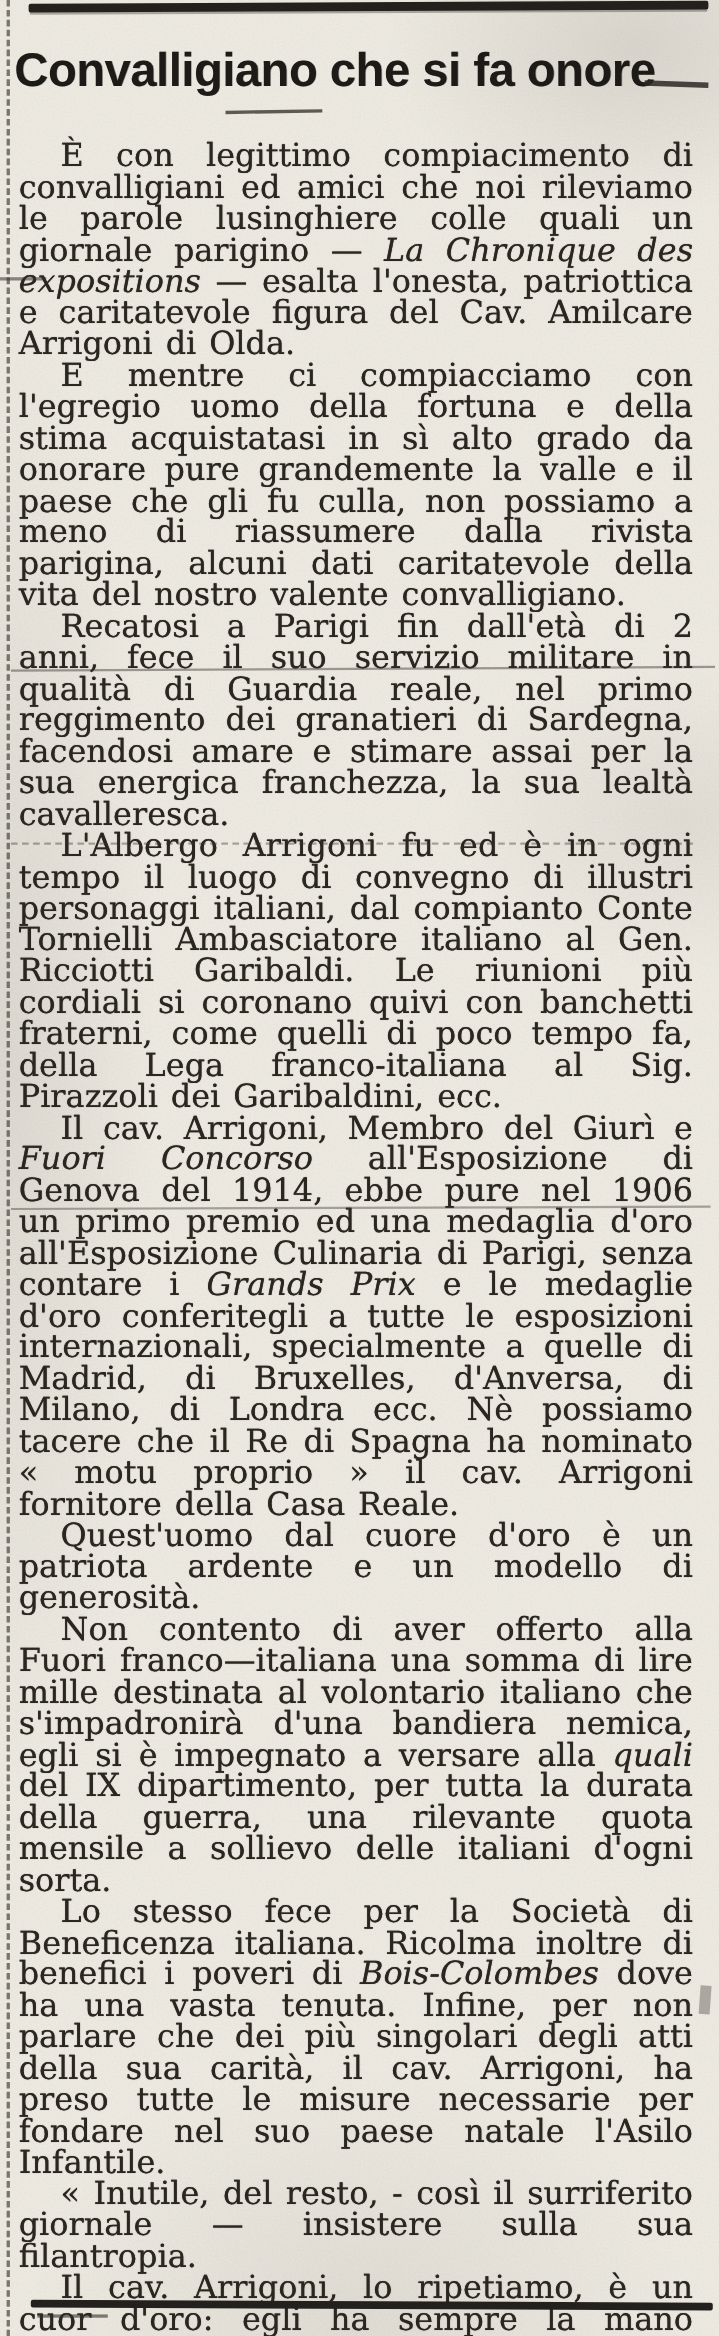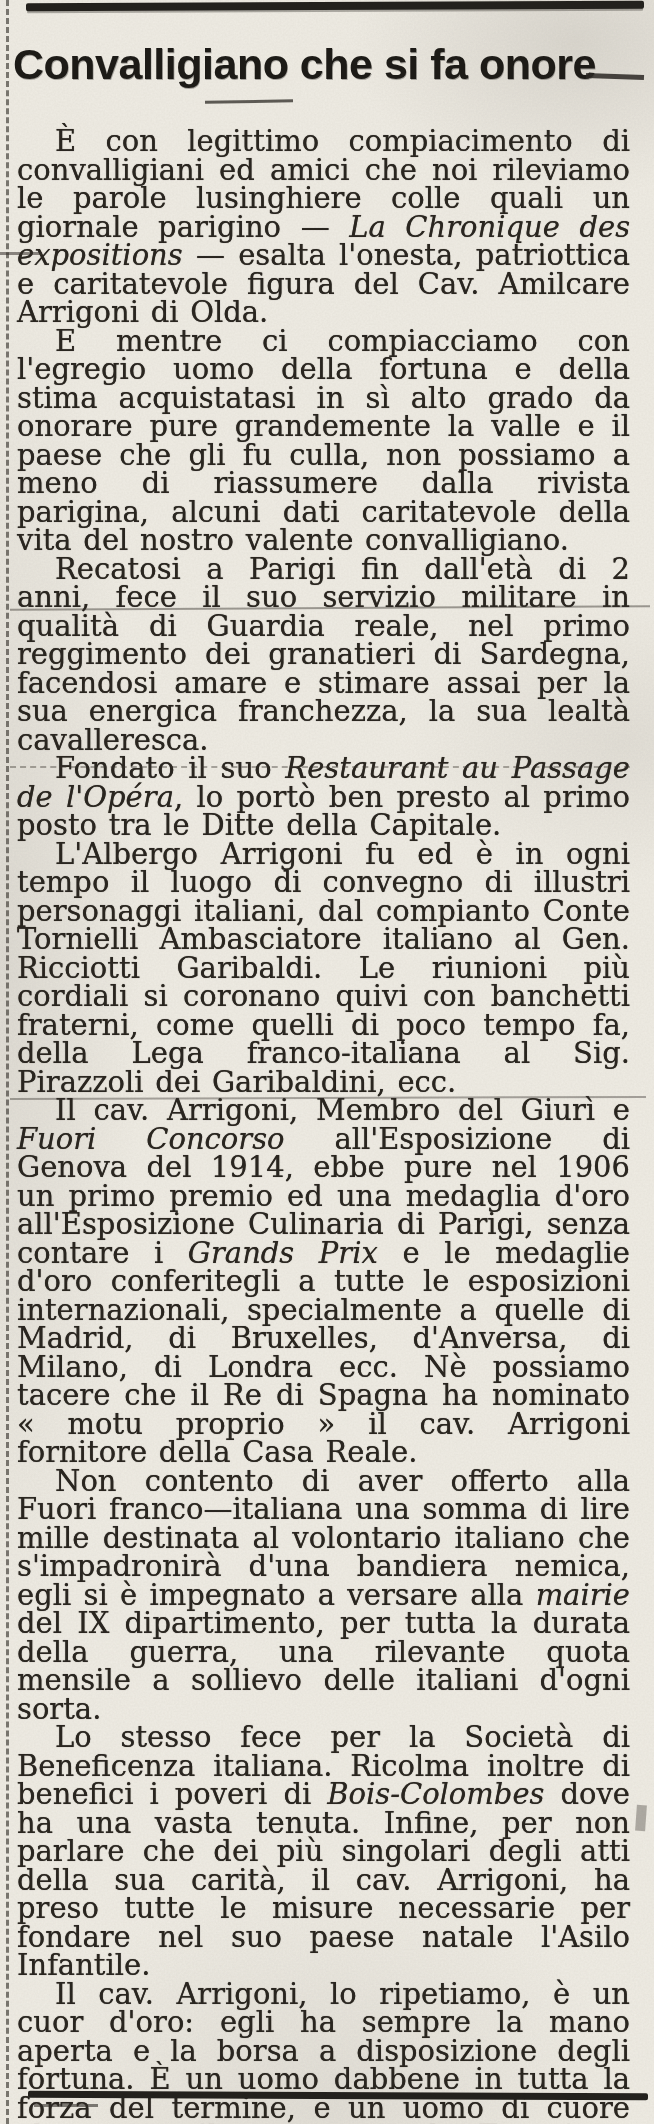--- a/index.html
+++ b/index.html
@@ -68,25 +68,26 @@
   <div class="left-rule"></div>
 
   <h1 class="headline">Convalligiano che si fa onore</h1>
   <div class="headline-dash"></div>
   <div class="divider-dash"></div>
 
   <div class="body">
       <p><span>È con legittimo compiacimento di convalligiani ed amici che noi rileviamo le parole lusinghiere colle quali un giornale parigino — </span><i>La Chronique des expositions</i><span> — esalta l'onesta, patriottica e caritatevole figura del Cav. Amilcare Arrigoni di Olda.</span></p>
       <p><span>E mentre ci compiacciamo con l'egregio uomo della fortuna e della stima acquistatasi in sì alto grado da onorare pure grandemente la valle e il paese che gli fu culla, non possiamo a meno di riassumere dalla rivista parigina, alcuni dati caritatevole della vita del nostro valente convalligiano.</span></p>
       <p><span>Recatosi a Parigi fin dall'età di 2 anni, fece il suo servizio militare in qualità di Guardia reale, nel primo reggimento dei granatieri di Sardegna, facendosi amare e stimare assai per la sua energica franchezza, la sua lealtà cavalleresca.</span></p>
-      <p><span>Fondato il suo </span><i>Restaurant au Passage de l'Opéra</i><span>, lo portò ben presto al primo posto tra le Ditte della Capitale.</span></p>
       <p><span>L'Albergo Arrigoni fu ed è in ogni tempo il luogo di convegno di illustri personaggi italiani, dal compianto Conte Tornielli Ambasciatore italiano al Gen. Ricciotti Garibaldi. Le riunioni più cordiali si coronano quivi con banchetti fraterni, come quelli di poco tempo fa, della Lega franco-italiana al Sig. Pirazzoli dei Garibaldini, ecc.</span></p>
       <p><span>Il cav. Arrigoni, Membro del Giurì e </span><i>Fuori Concorso</i><span> all'Esposizione di Genova del 1914, ebbe pure nel 1906 un primo premio ed una medaglia d'oro all'Esposizione Culinaria di Parigi, senza contare i </span><i>Grands Prix</i><span> e le medaglie d'oro conferitegli a tutte le esposizioni internazionali, specialmente a quelle di Madrid, di Bruxelles, d'Anversa, di Milano, di Londra ecc. Nè possiamo tacere che il Re di Spagna ha nominato « motu proprio » il cav. Arrigoni fornitore della Casa Reale.</span></p>
-      <p><span>Non contento di aver offerto alla Fuori franco—italiana una somma di lire mille destinata al volontario italiano che s'impadronirà d'una bandiera nemica, egli si è impegnato a versare alla </span><i>mairie</i><span> del IX dipartimento, per tutta la durata della guerra, una rilevante quota mensile a sollievo delle italiani d'ogni sorta.</span></p>
+      <p><span>Quest'uomo dal cuore d'oro è un patriota ardente e un modello di generosità.</span></p>
+      <p><span>Non contento di aver offerto alla Fuori franco—italiana una somma di lire mille destinata al volontario italiano che s'impadronirà d'una bandiera nemica, egli si è impegnato a versare alla </span><i>quali</i><span> del IX dipartimento, per tutta la durata della guerra, una rilevante quota mensile a sollievo delle italiani d'ogni sorta.</span></p>
       <p><span>Lo stesso fece per la Società di Beneficenza italiana. Ricolma inoltre di benefici i poveri di </span><i>Bois-Colombes</i><span> dove ha una vasta tenuta. Infine, per non parlare che dei più singolari degli atti della sua carità, il cav. Arrigoni, ha preso tutte le misure necessarie per fondare nel suo paese natale l'Asilo Infantile.</span></p>
+      <p><span>« Inutile, del resto, - così il surriferito giornale — insistere sulla sua filantropia.</span></p>
       <p><span>Il cav. Arrigoni, lo ripetiamo, è un cuor d'oro: egli ha sempre la mano aperta e la borsa a disposizione degli fortuna. È un uomo dabbene in tutta la forza del termine, e un uomo di cuore che onora il suo paese, la Francia e Parigi, teatro dei suoi belli e legittimi successi ».</span></p>
     </div>
 
   <div class="artifact a1"></div>
   <div class="artifact a2"></div>
   <div class="artifact a3"></div>
   <div class="artifact a4"></div>
   <div class="artifact a5"></div>
 
   <div class="bottom-rule"></div>

